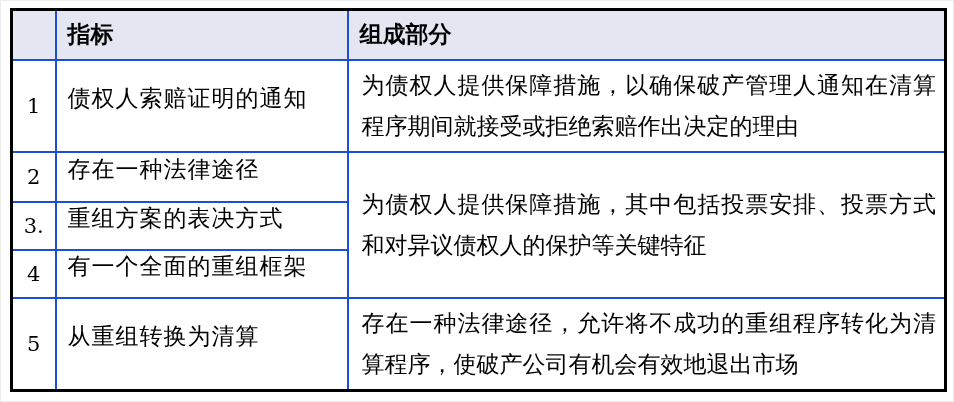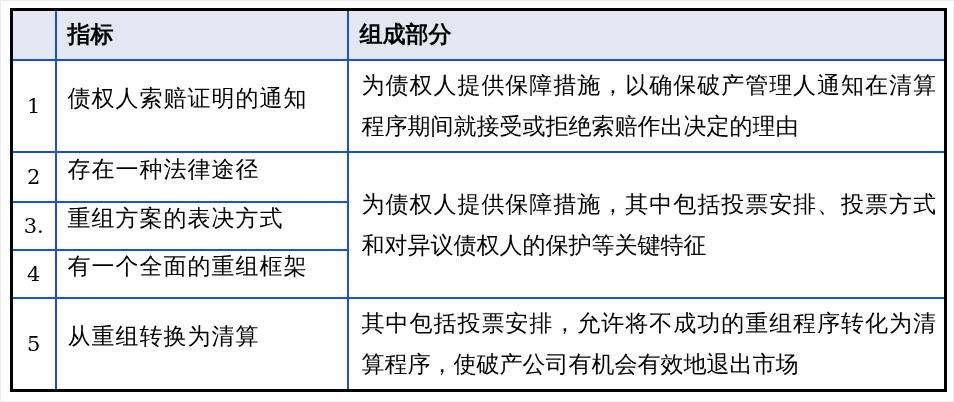--- a/index.html
+++ b/index.html
@@ -97,17 +97,17 @@
       </tr>
 
       <tr class="r4">
         <td class="num">4</td>
         <td class="ind">有一个全面的重组框架</td>
       </tr>
 
       <tr class="r5">
         <td class="num">5</td>
         <td class="ind">从重组转换为清算</td>
-        <td class="comp">其中包括投票安排，允许将不成功的重组程序转化为清算程序，使破产公司有机会有效地退出市场</td>
+        <td class="comp">存在一种法律途径，允许将不成功的重组程序转化为清算程序，使破产公司有机会有效地退出市场</td>
       </tr>
     </tbody>
   </table>
 </div>
 
 </body></html>

